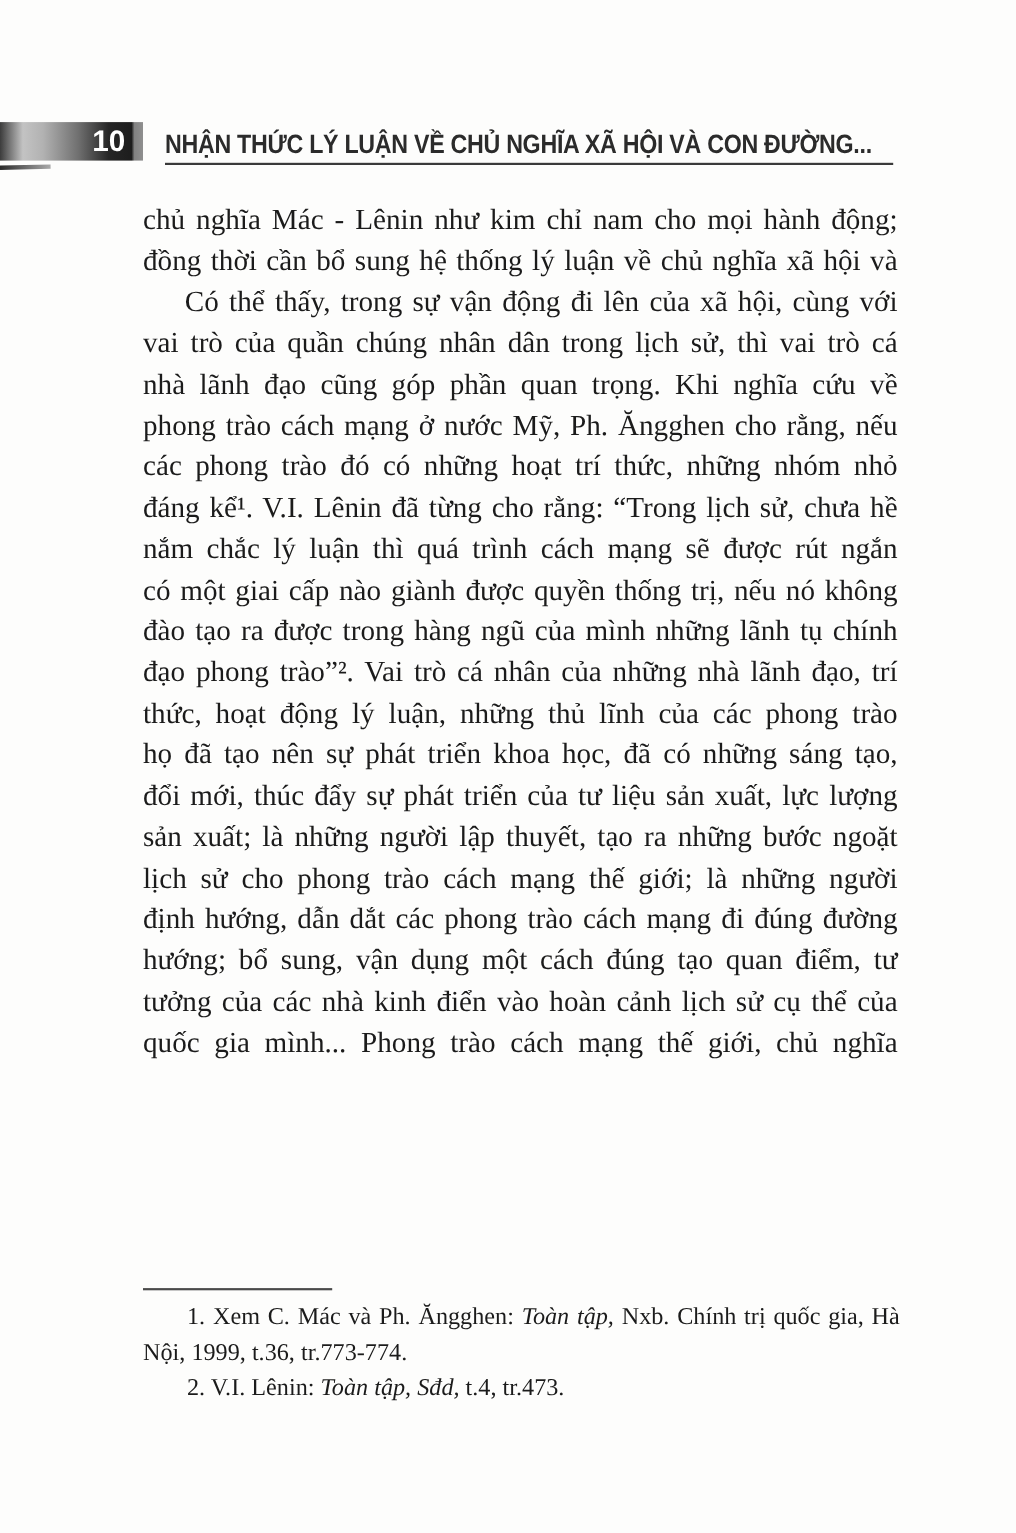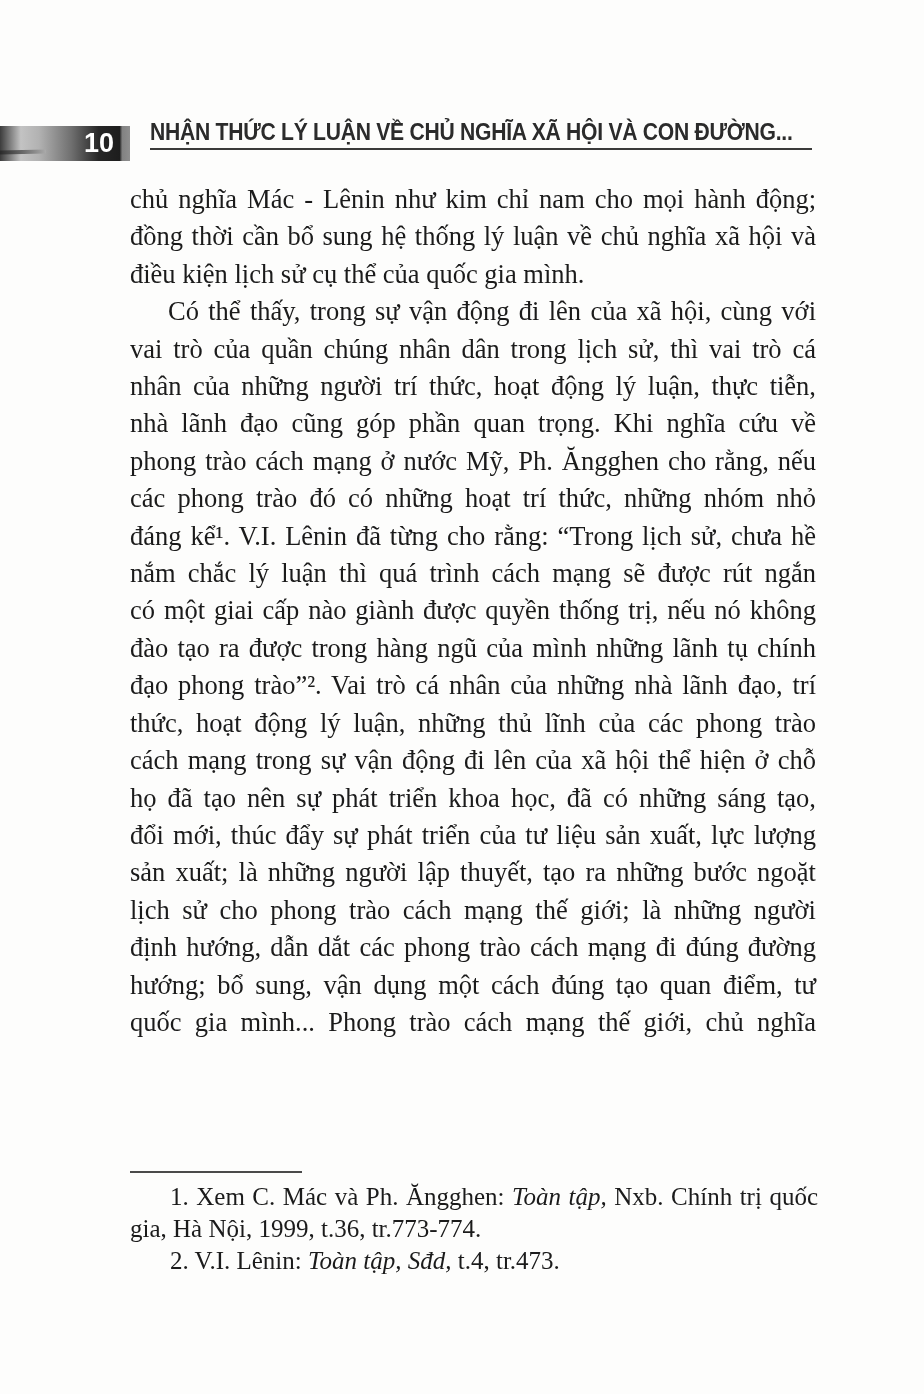--- a/index.html
+++ b/index.html
@@ -9,21 +9,21 @@
     height: 1394px;
     background: #fdfdfc;
     font-family: "Liberation Serif", serif;
     color: #1b1b1b;
     overflow: hidden;
   }
 
   
   .header-bar {
     position: absolute;
-    left: 0; top: 126px;
+    left: 0; top: 111px;
     width: 130px; height: 35px;
     background: linear-gradient(90deg,
       #3c3c3c 0%, #c3c3c3 16%, #b2b2b2 30%,
       #6f6f6f 55%, #262626 76%, #1d1d1d 92%,
       #828282 94%, #8f8f8f 100%);
   }
   .page-number {
     position: absolute;
     right: 16px; top: 0;
     height: 35px; line-height: 35px;
@@ -78,21 +78,21 @@
   .footnote-sep {
     position: absolute;
     left: 130px; top: 1171px;
     width: 172px; height: 2px;
     background: #4a4a4a;
   }
   .footnotes {
     position: absolute;
     left: 130px; top: 1181px;
     width: 688px;
-    font-size: 25px;
+    font-size: 22px;
     line-height: 31.8px;
   }
   .footnote {
     text-align: justify;
     text-indent: 40px;
   }
   .footnote .italic { font-style: italic; }
 </style>
 </head>
 <body>
@@ -105,40 +105,38 @@
 
   <div class="running-title">NHẬN THỨC LÝ LUẬN VỀ CHỦ NGHĨA XÃ HỘI VÀ CON ĐƯỜNG...</div>
 
   <div class="title-rule"></div>
   <div class="scan-mark"></div>
 
   <div class="body-text">
 
   <div class="line">chủ nghĩa Mác - Lênin như kim chỉ nam cho mọi hành động;</div>
       <div class="line">đồng thời cần bổ sung hệ thống lý luận về chủ nghĩa xã hội và</div>
-      <div class="line para-end">điều kiện lịch sử cụ thể của quốc gia mình.</div>
       <div class="line indent">Có thể thấy, trong sự vận động đi lên của xã hội, cùng với</div>
       <div class="line">vai trò của quần chúng nhân dân trong lịch sử, thì vai trò cá</div>
-      <div class="line">nhân của những người trí thức, hoạt động lý luận, thực tiễn,</div>
       <div class="line">nhà lãnh đạo cũng góp phần quan trọng. Khi nghĩa cứu về</div>
       <div class="line">phong trào cách mạng ở nước Mỹ, Ph. Ăngghen cho rằng, nếu</div>
       <div class="line">các phong trào đó có những hoạt trí thức, những nhóm nhỏ</div>
       <div class="line">đáng kể¹. V.I. Lênin đã từng cho rằng: “Trong lịch sử, chưa hề</div>
       <div class="line">nắm chắc lý luận thì quá trình cách mạng sẽ được rút ngắn</div>
       <div class="line">có một giai cấp nào giành được quyền thống trị, nếu nó không</div>
       <div class="line">đào tạo ra được trong hàng ngũ của mình những lãnh tụ chính</div>
       <div class="line">đạo phong trào”². Vai trò cá nhân của những nhà lãnh đạo, trí</div>
       <div class="line">thức, hoạt động lý luận, những thủ lĩnh của các phong trào</div>
-      <div class="line">cách mạng trong sự vận động đi lên của xã hội thể hiện ở chỗ</div>
       <div class="line">họ đã tạo nên sự phát triển khoa học, đã có những sáng tạo,</div>
       <div class="line">đổi mới, thúc đẩy sự phát triển của tư liệu sản xuất, lực lượng</div>
       <div class="line">sản xuất; là những người lập thuyết, tạo ra những bước ngoặt</div>
       <div class="line">lịch sử cho phong trào cách mạng thế giới; là những người</div>
       <div class="line">định hướng, dẫn dắt các phong trào cách mạng đi đúng đường</div>
       <div class="line">hướng; bổ sung, vận dụng một cách đúng tạo quan điểm, tư</div>
+      <div class="line">tưởng của các nhà kinh điển vào hoàn cảnh lịch sử cụ thể của</div>
       <div class="line">quốc gia mình... Phong trào cách mạng thế giới, chủ nghĩa</div>
     </div>
 
   <div class="footnote-sep"></div>
 
   <div class="footnotes">
 
   <div class="footnote"><span>1. Xem C. Mác và Ph. Ăngghen: </span><span class="italic">Toàn tập,</span><span> Nxb. Chính trị quốc gia, Hà Nội, 1999, t.36, tr.773-774.</span></div>
       <div class="footnote"><span>2. V.I. Lênin: </span><span class="italic">Toàn tập, Sđd,</span><span> t.4, tr.473.</span></div>
     </div>

